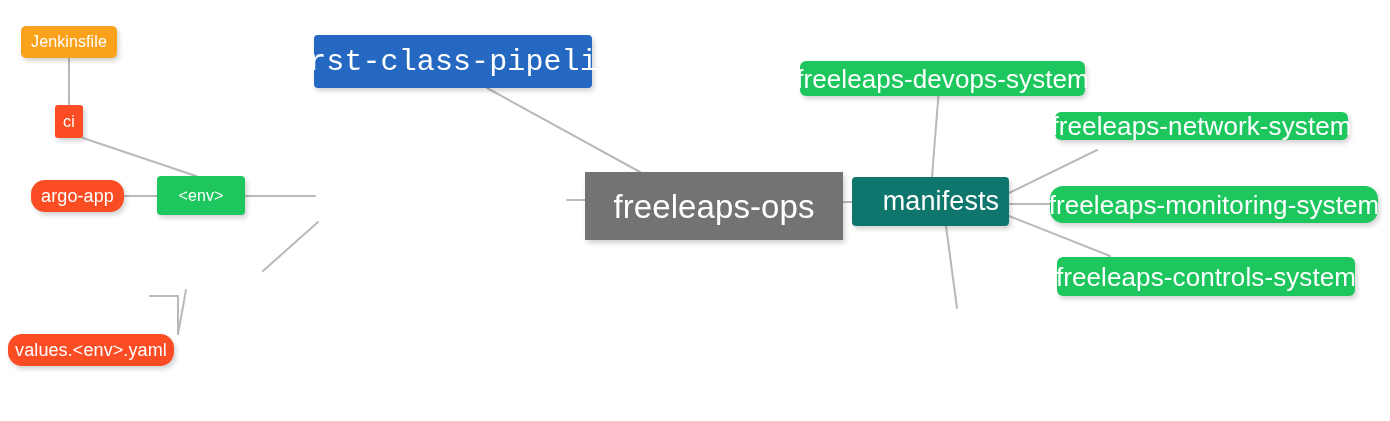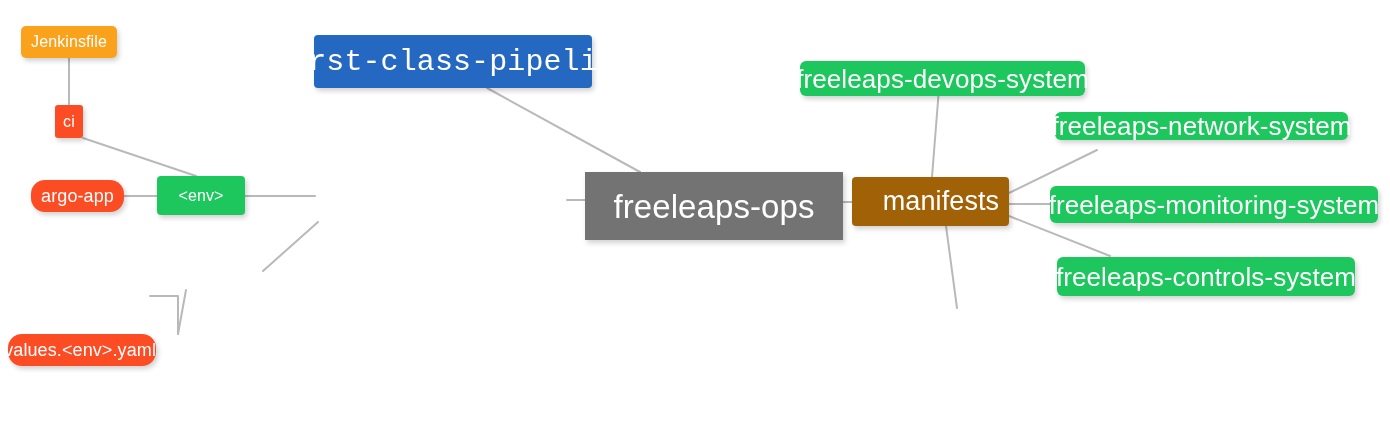--- a/index.html
+++ b/index.html
@@ -51,21 +51,21 @@
     background: #737373;
     border-radius: 0;
     font-size: 33px;
   }
   .n-blue {
     background: #2468c2;
     font-size: 30px;
     font-family: Liberation Mono, monospace;
   }
   .n-blue-sm {
-    background: #a16207;
+    background: #0f766e;
     font-size: 27px;
     padding-left: 21px;
   }
   .n-green {
     background: #1dc75e;
     font-size: 16px;
   }
   .n-green-lg {
     background: #1dc75e;
     font-size: 26px;
@@ -134,21 +134,21 @@
 
   <div class="node n-red" style="left:31px; top:180px; width:93px; height:32px;">
     <span>argo-app</span>
   </div>
 
   <div class="node n-green" style="left:157px; top:176px; width:88px; height:39px;">
     <span>&lt;env&gt;</span>
   </div>
 
 
-  <div class="node n-red" style="left:8px; top:334px; width:148px; height:32px;justify-content:flex-end;">
+  <div class="node n-red" style="left:8px; top:334px; width:166px; height:32px;">
     <span>values.&lt;env&gt;.yaml</span>
   </div>
 
   <div class="node n-blue" style="left:314px; top:35px; width:278px; height:53px;">
     <span>first-class-pipeline</span>
   </div>
 
 
   <div class="node n-root" style="left:585px; top:172px; width:258px; height:68px;">
     <span>freeleaps-ops</span>
@@ -159,21 +159,21 @@
   </div>
 
   <div class="node n-green-lg" style="left:800px; top:29px; width:285px; height:35px;margin-top:32px;">
     <span>freeleaps-devops-system</span>
   </div>
 
   <div class="node n-green-lg" style="left:1055px; top:112px; width:293px; height:28px;">
     <span>freeleaps-network-system</span>
   </div>
 
-  <div class="node n-green-lg" style="left:1050px; top:186px; width:328px; height:37px;">
+  <div class="node n-green-lg" style="left:1050px; top:186px; width:328px; height:37px;border-radius:13px;">
     <span>freeleaps-monitoring-system</span>
   </div>
 
   <div class="node n-green-lg" style="left:1057px; top:257px; width:298px; height:39px;">
     <span>freeleaps-controls-system</span>
   </div>
 
 
 </div>
 

